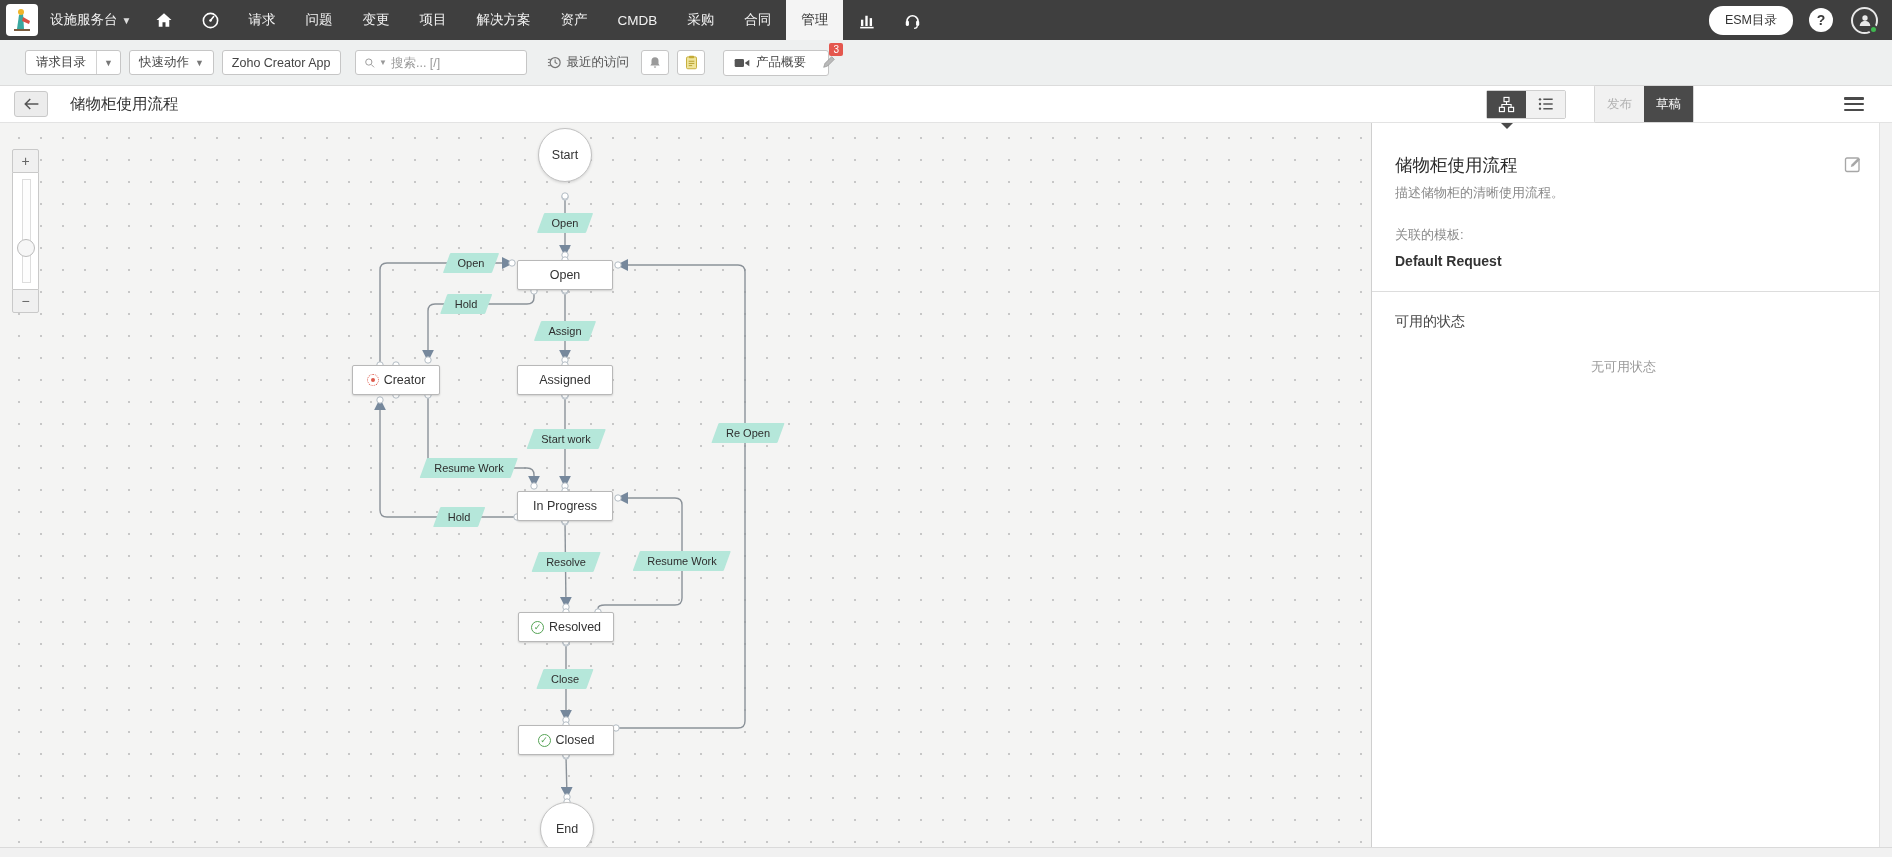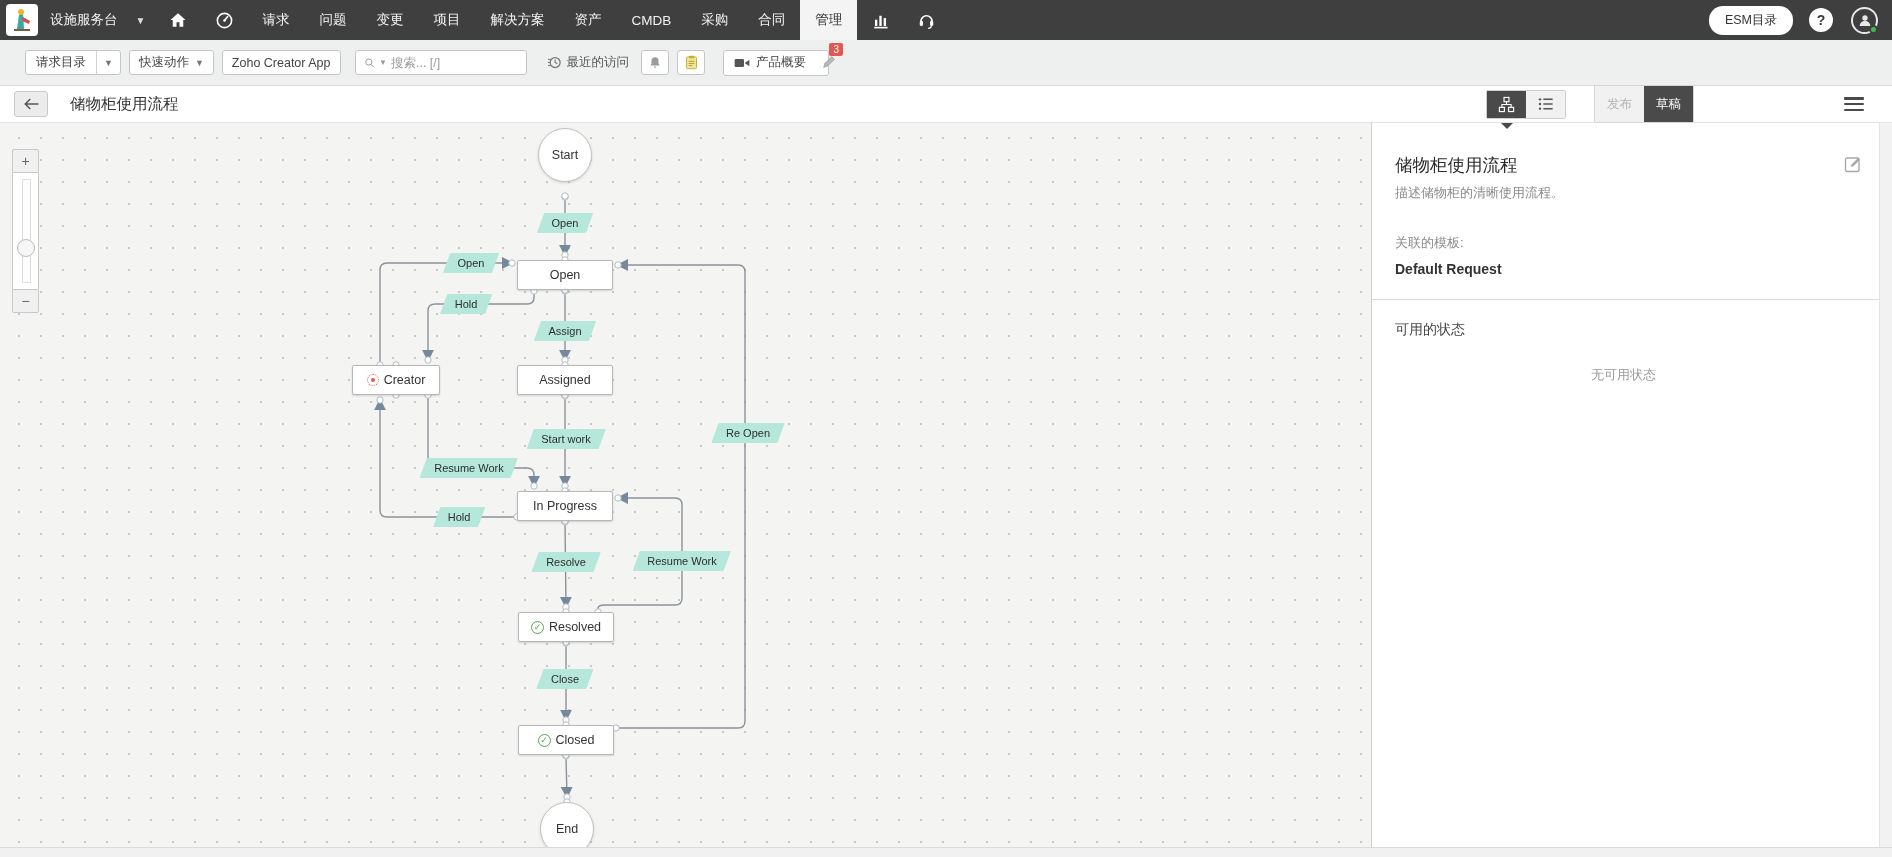--- a/index.html
+++ b/index.html
@@ -2,21 +2,21 @@
 <html><head>
 <meta charset="utf-8">
 <style>
   * { margin:0; padding:0; box-sizing:border-box; }
   html,body { width:1892px; height:857px; overflow:hidden;
     font-family:"Liberation Sans","DejaVu Sans",sans-serif; background:#fff; }
 
   
   .topnav { height:40px; background:#3f3f3f; display:flex; align-items:center; color:#f2f2f2; position:relative; }
   .logo { width:32px; height:32px; background:#fff; border-radius:4px; margin:0 10px 0 6px; display:flex; align-items:center; justify-content:center; overflow:hidden; }
-  .brand { display:flex; align-items:center; gap:18px; font-size:13.5px; cursor:pointer; padding:0 10px 0 2px; }
+  .brand { display:flex; align-items:center; gap:4px; font-size:13.5px; cursor:pointer; padding:0 10px 0 2px; }
   .brand .chev { font-size:10px; color:#ddd; }
   .nav-ico { width:46px; height:40px; display:flex; align-items:center; justify-content:center; cursor:pointer; }
   .nav-tabs { display:flex; height:40px; }
   .nav-tab { padding:0 15px; height:40px; display:flex; align-items:center; font-size:13.5px; cursor:pointer; }
   .nav-tab.active { background:#f4f4f4; color:#333; }
   .topnav .spacer { flex:1; }
   .esm-pill { background:#fff; color:#333; font-size:12.5px; border-radius:14px; padding:6px 16px; cursor:pointer; margin-right:16px; }
   .help-circ { width:24px; height:24px; border-radius:50%; background:#fff; color:#3a3a3a; font-weight:bold; font-size:14px; display:flex; align-items:center; justify-content:center; cursor:pointer; margin-right:18px; }
   .avatar { width:27px; height:27px; border-radius:50%; border:2px solid #e8e8e8; position:relative; margin-right:14px; cursor:pointer; display:flex; align-items:center; justify-content:center; }
   .avatar .dot { position:absolute; right:-2px; bottom:-2px; width:9px; height:9px; border-radius:50%; background:#3fb950; border:2px solid #3f3f3f; }
@@ -78,21 +78,21 @@
   .zoomctl { position:absolute; left:12px; top:26px; width:27px; z-index:6; }
   .zbtn { width:27px; height:24px; background:#f0f0f0; border:1px solid #c9c9c9; display:flex; align-items:center; justify-content:center; color:#666; font-size:14px; cursor:pointer; }
   .ztrack { width:27px; height:116px; background:#fff; border:1px solid #c9c9c9; border-top:none; border-bottom:none; position:relative; }
   .zrail { position:absolute; left:9px; top:6px; width:9px; bottom:6px; border:1px solid #ddd; background:#fdfdfd; }
   .zhandle { position:absolute; left:4px; top:66px; width:18px; height:18px; border-radius:50%; background:#f6f6f6; border:1px solid #bbb; cursor:pointer; }
 
   
   .panel { width:521px; height:100%; background:#fff; border-left:1px solid #cfcfcf; position:relative; padding:30px 40px 0 23px; }
   .panel-title { font-size:17.5px; color:#2b2b2b; }
   .panel-desc { font-size:13px; color:#8a8a8a; margin-top:7px; }
-  .panel-label { font-size:13px; color:#8a8a8a; margin-top:32px; }
+  .panel-label { font-size:13px; color:#8a8a8a; margin-top:24px; }
   .panel-value { font-size:14px; color:#333; font-weight:bold; margin-top:9px; }
   .panel-div { border-top:1px solid #ddd; margin:22px -40px 0 -23px; }
   .panel-sec { font-size:14px; color:#444; padding-top:21px; }
   .panel-empty { font-size:13px; color:#9a9a9a; text-align:center; margin-top:27px; }
   .edit-ico { position:absolute; right:30px; top:32px; cursor:pointer; }
   .vscroll { position:absolute; right:0; top:0; bottom:0; width:13px; background:#f2f2f2; border-left:1px solid #e2e2e2; }
   .hscroll { position:absolute; left:0; right:0; bottom:0; height:10px; background:#f1f1f1; border-top:1px solid #dadada; z-index:8; }
 </style>
 </head>
 <body>

